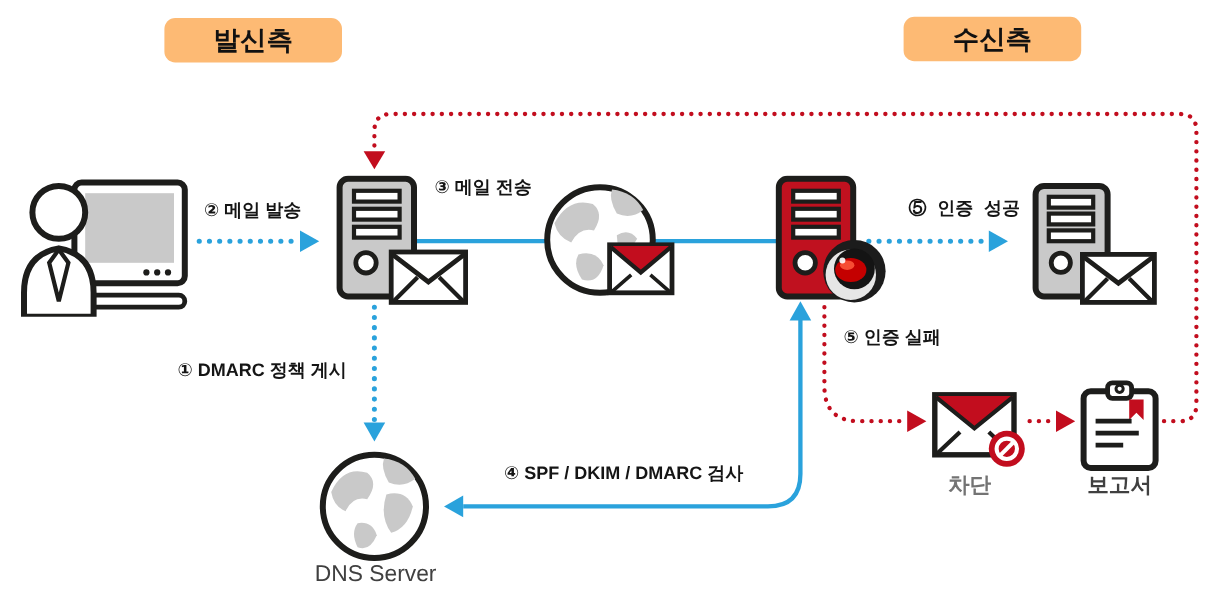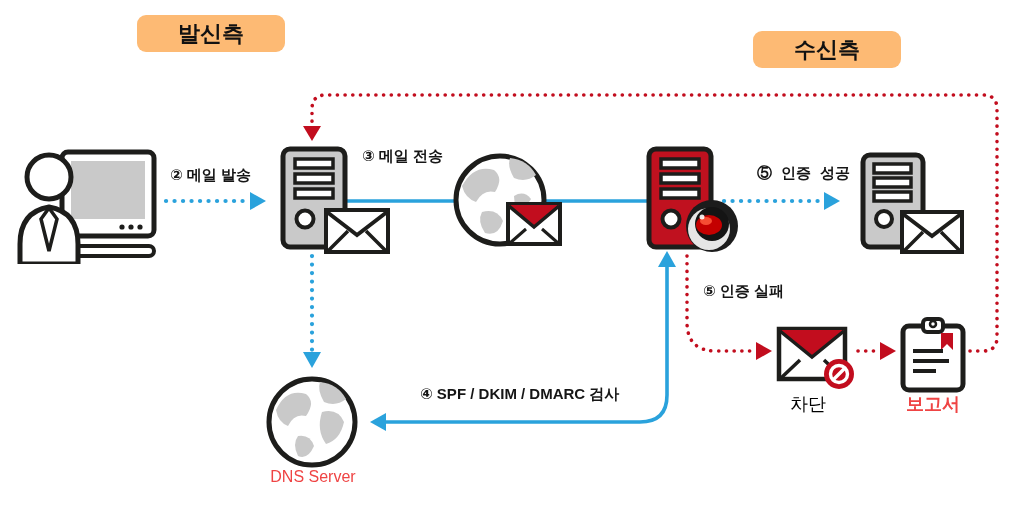--- a/index.html
+++ b/index.html
@@ -9,22 +9,22 @@
   }
   svg{display:block;}
   .layer{position:absolute;inset:0;}
   #lines{z-index:1;}
   .icon{position:absolute;z-index:2;}
   .lbl{position:absolute;z-index:3;font-size:15px;font-weight:700;color:#151515;white-space:nowrap;}
   .hdr{
     position:absolute;z-index:3;width:148px;height:37px;line-height:37px;text-align:center;
     background:#fdba74;border-radius:9px;font-size:22px;font-weight:700;color:#111;
   }
-  .node-lbl{position:absolute;z-index:3;text-align:center;font-size:18px;color:#ef4444;white-space:nowrap;}
-  .red-text{color:#000000;font-weight:400;}
+  .node-lbl{position:absolute;z-index:3;text-align:center;font-size:18px;color:#404040;white-space:nowrap;}
+  .red-text{color:#737373;font-weight:700;}
   .bold{font-weight:700;}
 </style>
 </head>
 <body>
 
 <div id="canvas">
 
   <svg id="lines" class="layer" width="1024" height="507" viewBox="0 0 1024 507">
 
     <path d="M970 351 H983 Q997 351 997 337 V109 Q997 95 983 95 H326 Q312 95 312 109 V126" fill="none" stroke="#c20d1e" stroke-width="3.6" stroke-linecap="round" stroke-dasharray="0.1 7.6"></path>
@@ -46,29 +46,30 @@
     <polygon points="667,251 658,267 676,267" fill="#2aa2dc"></polygon>
 
     <path d="M687 256 V322 Q687 351 716 351 H754" fill="none" stroke="#c20d1e" stroke-width="3.6" stroke-linecap="round" stroke-dasharray="0.1 7.6"></path>
     <polygon points="772,351 756,342 756,360" fill="#c20d1e"></polygon>
 
     <path d="M858 351 H880" fill="none" stroke="#c20d1e" stroke-width="3.6" stroke-linecap="round" stroke-dasharray="0.1 7.6"></path>
     <polygon points="896,351 880,342 880,360" fill="#c20d1e"></polygon>
   </svg>
 
   <div class="hdr" style="left:137px;top:15px;">발신측</div>
-  <div class="hdr" style="left:753px;top:31px;">수신측</div>
+  <div class="hdr" style="left:753px;top:14px;">수신측</div>
 
   <div class="lbl" style="left:170px;top:166px;">② 메일 발송</div>
   <div class="lbl" style="left:362px;top:147px;">③ 메일 전송</div>
   <div class="lbl" style="left:757px;top:164px;font-family:Liberation Mono, monospace;">⑤ 인증 성공</div>
-  <div class="lbl" style="left:703px;top:282px;">⑤ 인증 실패</div>
+  <div class="lbl" style="left:148px;top:299px;">① DMARC 정책 게시</div>
+  <div class="lbl" style="left:703px;top:272px;">⑤ 인증 실패</div>
   <div class="lbl" style="left:420px;top:385px;">④ SPF / DKIM / DMARC 검사</div>
 
-  <div class="node-lbl" style="left:252px;top:468px;width:122px;font-size:16px;">DNS Server</div>
+  <div class="node-lbl" style="left:252px;top:468px;width:122px;font-size:19px;">DNS Server</div>
   <div class="node-lbl red-text" style="left:772px;top:392px;width:72px;">차단</div>
   <div class="node-lbl bold" style="left:896px;top:392px;width:74px;">보고서</div>
 
   <div class="icon" style="left:16px;top:146px;">
     <svg width="142" height="118" viewBox="0 0 142 118">
       <rect x="58" y="100" width="80" height="10" rx="5" fill="#fff" stroke="#1d1d1b" stroke-width="4"></rect>
       <rect x="46" y="6" width="92" height="84" rx="6" fill="#fff" stroke="#1d1d1b" stroke-width="5"></rect>
       <rect x="55" y="15" width="74" height="58" fill="#c9c9c9"></rect>
       <circle cx="106" cy="81" r="2.6" fill="#1d1d1b"></circle>
       <circle cx="115" cy="81" r="2.6" fill="#1d1d1b"></circle>

